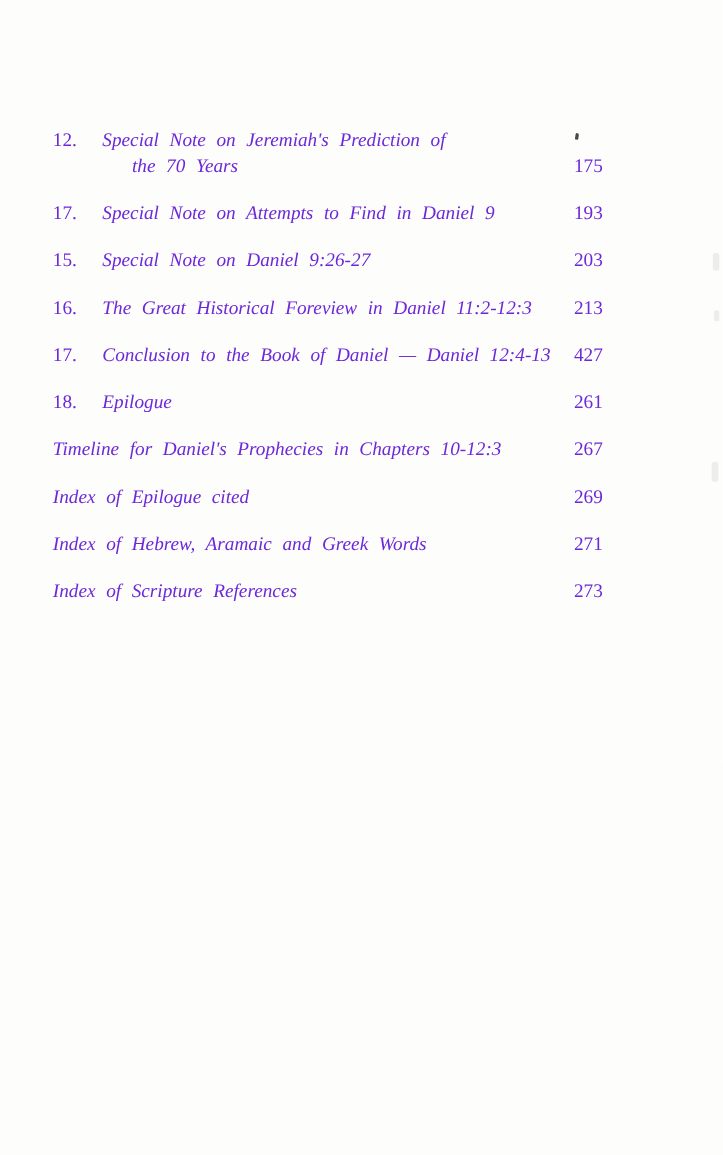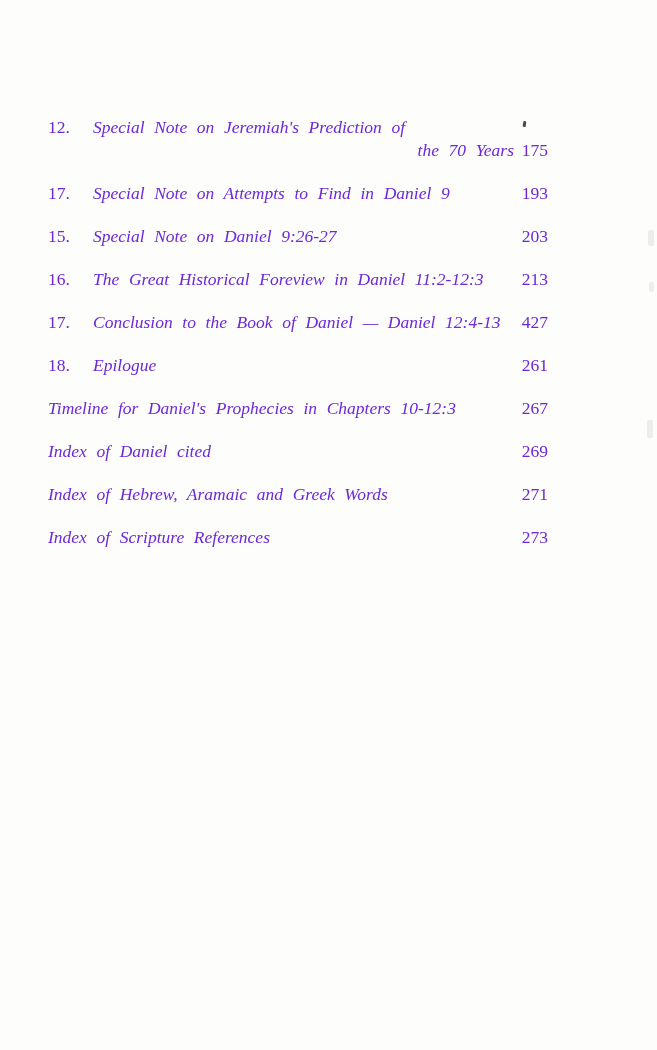--- a/index.html
+++ b/index.html
@@ -32,21 +32,21 @@
   .num {
     flex: 0 0 45px;
   }
   .title {
     flex: 1 1 auto;
     word-spacing: 0.3em;
     padding-right: 6px;
     font-style: italic;
   }
   .t-line { display: block; }
-  .t-indent { padding-left: 27px; text-align: right; }
+  .t-indent { padding-left: 27px; }
   .pagenum {
     flex: 0 0 auto;
     min-width: 28px;
     text-align: right;
     align-self: flex-end;
   }
   
   .speck {
     position: absolute;
     left: 523px;
@@ -112,21 +112,21 @@
       <span class="title">Epilogue</span>
       <span class="pagenum">261</span>
     </div>
 
     <div class="row">
       <span class="title">Timeline for Daniel's Prophecies in Chapters 10-12:3</span>
       <span class="pagenum">267</span>
     </div>
 
     <div class="row">
-      <span class="title">Index of Daniel cited</span>
+      <span class="title">Index of Epilogue cited</span>
       <span class="pagenum">269</span>
     </div>
 
     <div class="row">
       <span class="title">Index of Hebrew, Aramaic and Greek Words</span>
       <span class="pagenum">271</span>
     </div>
 
     <div class="row">
       <span class="title">Index of Scripture References</span>

